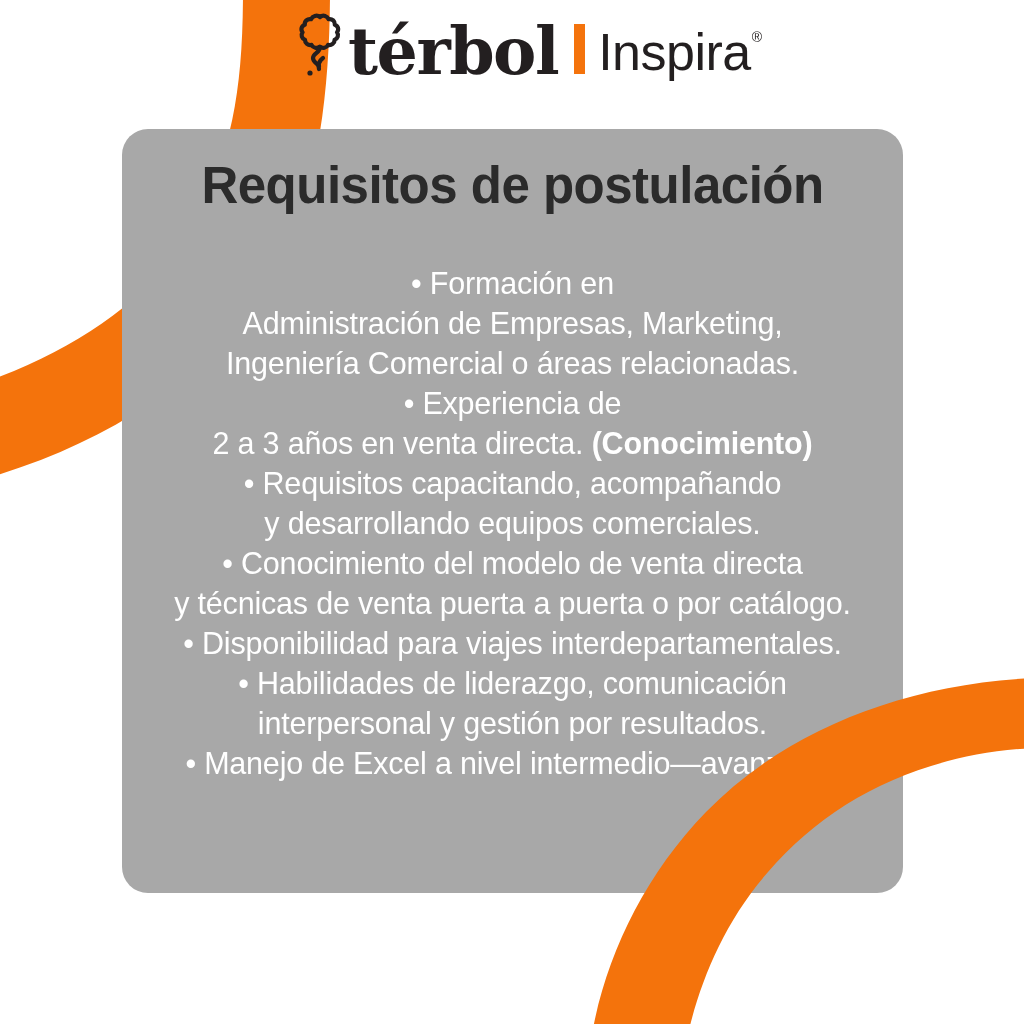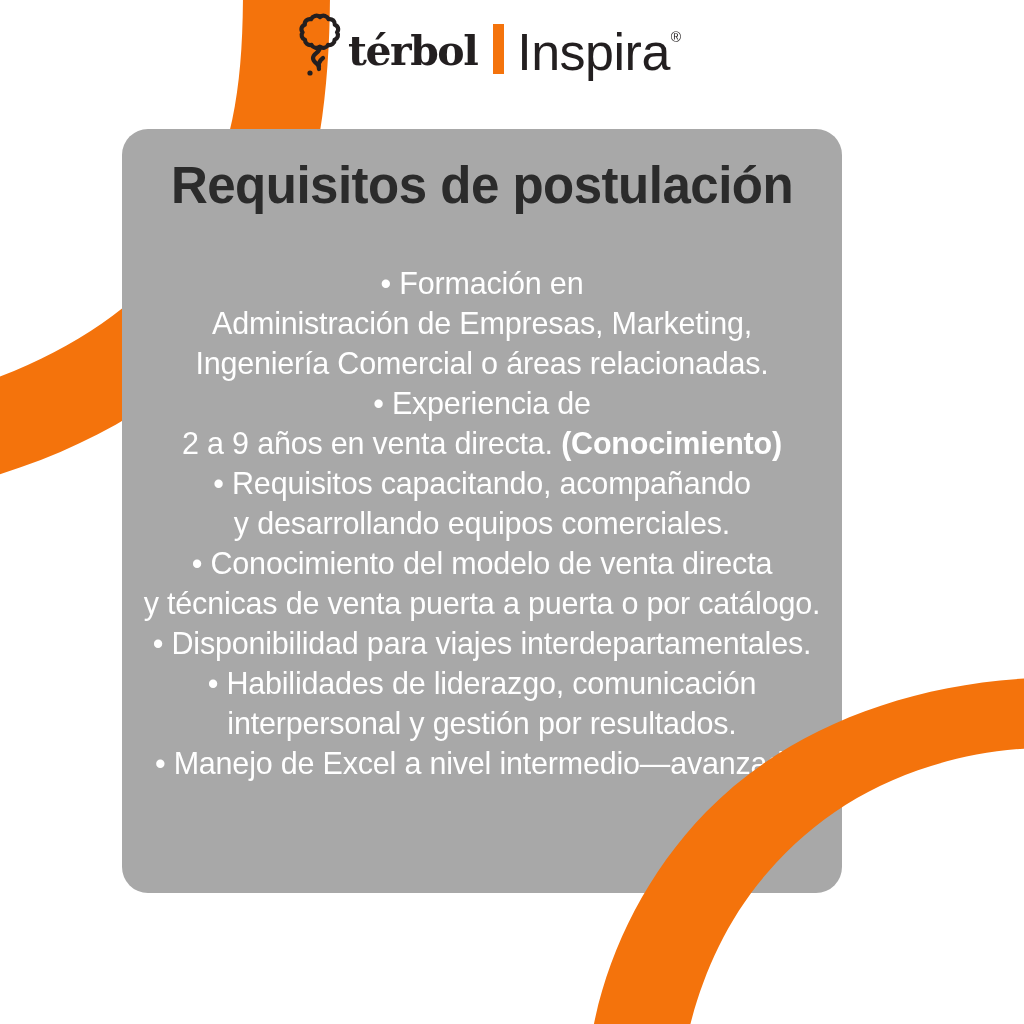--- a/index.html
+++ b/index.html
@@ -47,21 +47,21 @@
   }
   .logo-tree {
     width: 48px;
     height: 70px;
     display: block;
     flex: 0 0 auto;
   }
   .logo-terbol {
     font-family: "DejaVu Serif", serif;
     font-weight: 700;
-    font-size: 41px;
+    font-size: 65px;
     letter-spacing: -1.5px;
     color: #231f20;
     line-height: 1;
     margin-left: 4px;
     margin-top: 10px;
   }
   .logo-bar {
     width: 11px;
     height: 50px;
     background: #F4730C;
@@ -89,21 +89,21 @@
     line-height: 1;
     margin-top: 4px;
     margin-left: 1px;
   }
 
   
   .card {
     position: absolute;
     left: 122px;
     top: 129px;
-    width: 720px;
+    width: 781px;
     height: 764px;
     background: #A8A8A8;
     border-radius: 26px;
     z-index: 2;
     box-sizing: border-box;
     padding: 0;
   }
 
   .card-title {
     position: absolute;
@@ -189,21 +189,21 @@
   </div>
 
   <div class="card">
     <div class="card-title">Requisitos de postulación</div>
 
     <ul class="req-list">
       <li class="req-item"><span>• Formación en
 Administración de Empresas, Marketing,
 Ingeniería Comercial o áreas relacionadas.</span></li>
       <li class="req-item"><span>• Experiencia de
-2 a 9 años en venta directa. </span><span class="emph">(Conocimiento)</span></li>
+2 a 3 años en venta directa. </span><span class="emph">(Conocimiento)</span></li>
       <li class="req-item"><span>• Requisitos capacitando, acompañando
 y desarrollando equipos comerciales.</span></li>
       <li class="req-item"><span>• Conocimiento del modelo de venta directa
 y técnicas de venta puerta a puerta o por catálogo.</span></li>
       <li class="req-item"><span>• Disponibilidad para viajes interdepartamentales.</span></li>
       <li class="req-item"><span>• Habilidades de liderazgo, comunicación
 interpersonal y gestión por resultados.</span></li>
       <li class="req-item"><span>• Manejo de Excel a nivel intermedio—avanzado.</span></li>
     </ul>
   </div>

